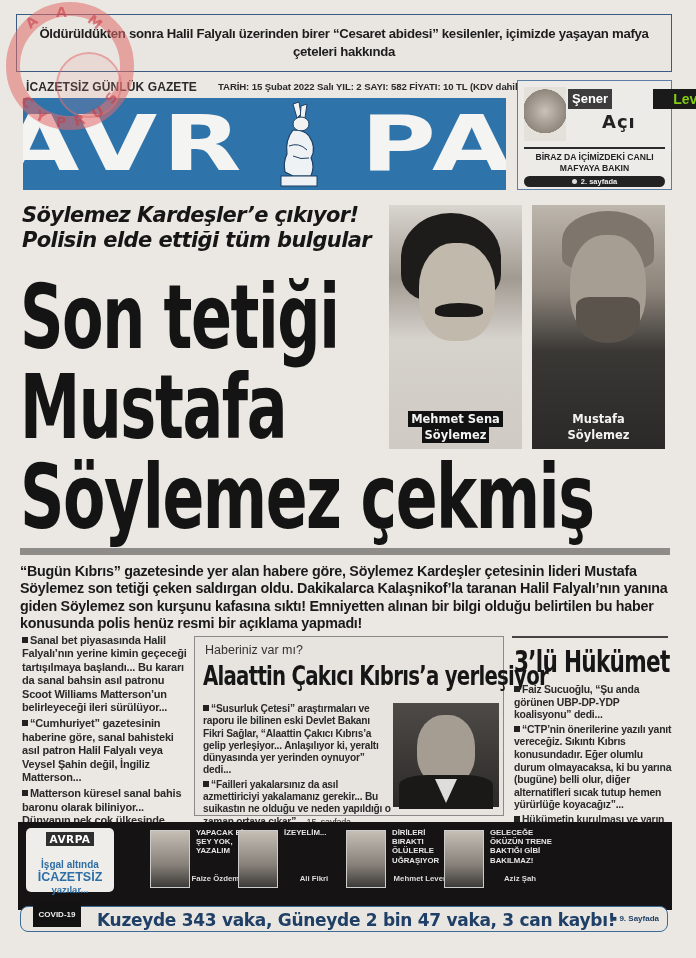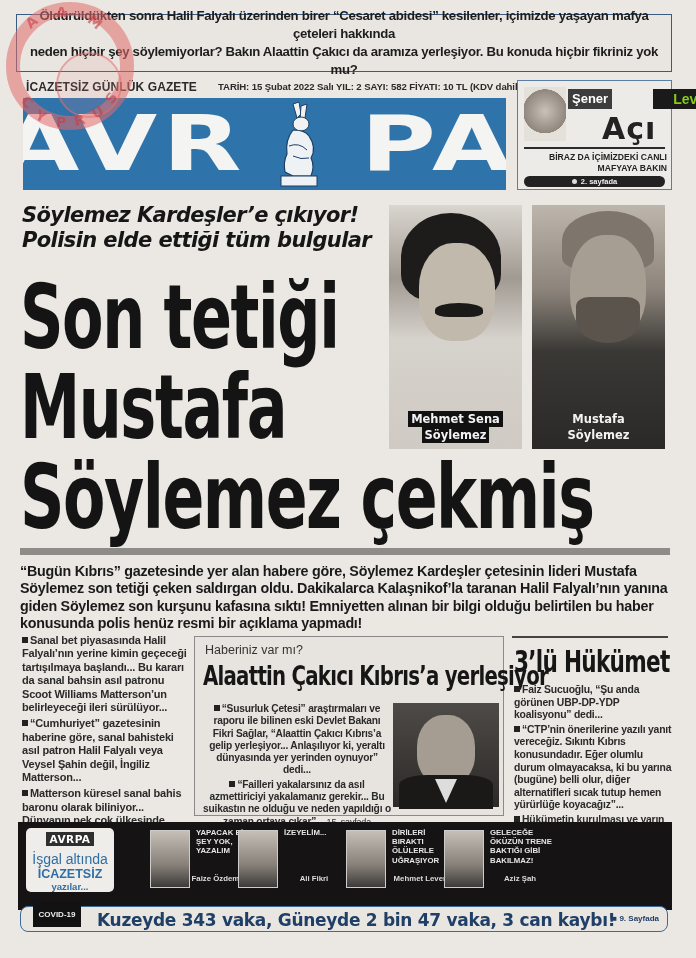--- a/index.html
+++ b/index.html
@@ -60,25 +60,25 @@
       position: absolute; left: 50px; top: 8px; height: 20px; display: flex; gap: 41px;
     }
     .columnist-name .first {
       background: #3d3d3d; color: #fff; font-weight: bold; font-size: 13px; padding: 2px 4px;
     }
     .columnist-name .last {
       background: #1a1a1a; color: #84cc16; font-weight: bold; font-size: 14px; padding: 2px 20px;
     }
     .columnist-title {
       position: absolute; left: 84px; top: 30px; font-family: "DejaVu Sans", sans-serif;
-      font-weight: bold; font-size: 30px; color: #222; letter-spacing: 1px;
+      font-weight: bold; font-size: 18px; color: #222; letter-spacing: 1px;
     }
     .columnist-rule { position: absolute; left: 6px; right: 6px; top: 66px; height: 2px; background: #2b2b2b; }
     .columnist-headline {
-      position: absolute; left: 4px; right: 4px; top: 71px; text-align: right;
+      position: absolute; left: 4px; right: 4px; top: 71px; text-align: center;
       font-weight: bold; font-size: 8.6px; line-height: 11px; color: #222;
     }
     .columnist-page {
       position: absolute; left: 6px; right: 6px; top: 95px; height: 11px; background: #222;
       border-radius: 6px; color: #eee; font-size: 7.5px; font-weight: bold;
       display: flex; align-items: center; justify-content: center; gap: 4px;
     }
     .columnist-page .dot { width: 5px; height: 5px; border-radius: 50%; background: #ddd; display: inline-block; }
 
     
@@ -166,21 +166,21 @@
     .mid-kicker { position: absolute; left: 10px; top: 6px; font-size: 12.5px; color: #333; }
     .mid-title {
       position: absolute; left: 8px; top: 24px; white-space: nowrap; font-family: "DejaVu Sans", sans-serif;
       font-weight: bold; font-size: 26px; line-height: 30px; color: #161616; letter-spacing: -1px;
       transform: scaleX(0.76); transform-origin: left top;
     }
     .mid-text {
       position: absolute; left: 8px; top: 66px; width: 188px;
       font-weight: bold; font-size: 10.2px; line-height: 12.3px; color: #2a2a2a; letter-spacing: -0.2px;
     }
-    .mid-text p { margin-bottom: 2px; text-align: center; }
+    .mid-text p { margin-bottom: 2px; }
     .mid-photo {
       position: absolute; left: 198px; top: 66px; width: 106px; height: 104px;
       background: linear-gradient(180deg, #4d4a47 0%, #2c2a28 100%);
     }
     .mid-photo .face { left: 24px; top: 12px; width: 58px; height: 70px; background: #a69d92; }
     .mid-photo .suit { position: absolute; left: 6px; top: 72px; width: 94px; height: 34px; background: #1a1918; border-radius: 30% 30% 0 0; }
     .mid-photo .collar { position: absolute; left: 42px; top: 76px; width: 22px; height: 24px; background: #ddd; clip-path: polygon(0 0, 100% 0, 50% 100%); }
 
     
     .right-col { position: absolute; left: 512px; top: 634px; width: 160px; }
@@ -202,21 +202,21 @@
       position: absolute; left: 18px; top: 822px; width: 654px; height: 88px; background: #151313;
     }
     .strip-logo {
       position: absolute; left: 8px; top: 6px; width: 88px; height: 64px; background: #efede9; border-radius: 5px;
       text-align: center;
     }
     .strip-logo .mini-logo {
       display: inline-block; margin-top: 4px; background: #2f2f2f; color: #fff; font-weight: bold;
       font-family: "DejaVu Sans", sans-serif; font-size: 10.5px; padding: 1px 4px; letter-spacing: 0.5px;
     }
-    .strip-logo .l1 { font-size: 14px; font-weight: normal; color: #2f6ea5; margin-top: 4px; }
+    .strip-logo .l1 { font-size: 10px; font-weight: bold; color: #2f6ea5; margin-top: 12px; }
     .strip-logo .l2 { font-size: 12.5px; font-weight: bold; color: #2f6ea5; line-height: 14px; }
     .strip-logo .l3 { font-size: 9.5px; font-weight: bold; color: #2f6ea5; }
     .writer { position: absolute; top: 6px; width: 108px; height: 64px; }
     .writer .w-photo {
       position: absolute; left: 0; top: 2px; width: 40px; height: 58px;
       background: linear-gradient(180deg, #c5bfb6 0%, #88817a 60%, #3c3a38 100%);
       border: 1px solid #ccc;
     }
     .writer .w-head {
       position: absolute; left: 46px; top: 0; width: 62px; font-weight: bold; font-size: 7.8px;
@@ -244,21 +244,20 @@
       position: absolute; right: 8px; top: 7px; font-size: 8px; font-weight: bold; color: #1f3f67;
     }
   </style>
 </head>
 <body>
 
 <div class="page">
 
   <div class="teaser">
     <div>Öldürüldükten sonra Halil Falyalı üzerinden birer “Cesaret abidesi” kesilenler, içimizde yaşayan mafya çeteleri hakkında</div>
-    <div>neden hiçbir şey söylemiyorlar? Bakın Alaattin Çakıcı da aramıza yerleşiyor. Bu konuda hiçbir fikriniz yok mu?</div>
   </div>
 
   <div class="tagline">İCAZETSİZ GÜNLÜK GAZETE</div>
   <div class="issue-info">TARİH: 15 Şubat 2022 Salı YIL: 2  SAYI: 582  FİYATI: 10 TL (KDV dahil)</div>
 
   <div class="masthead">
     <span class="logo-word logo-left">AVR</span>
     <span class="thinker">
       <svg width="70" height="88" viewBox="0 0 70 88">
         <path d="M30 4 L36 2 L38 14 L34 18 Z" fill="#f2f2f2" stroke="#1d3f63" stroke-width="1"></path>

